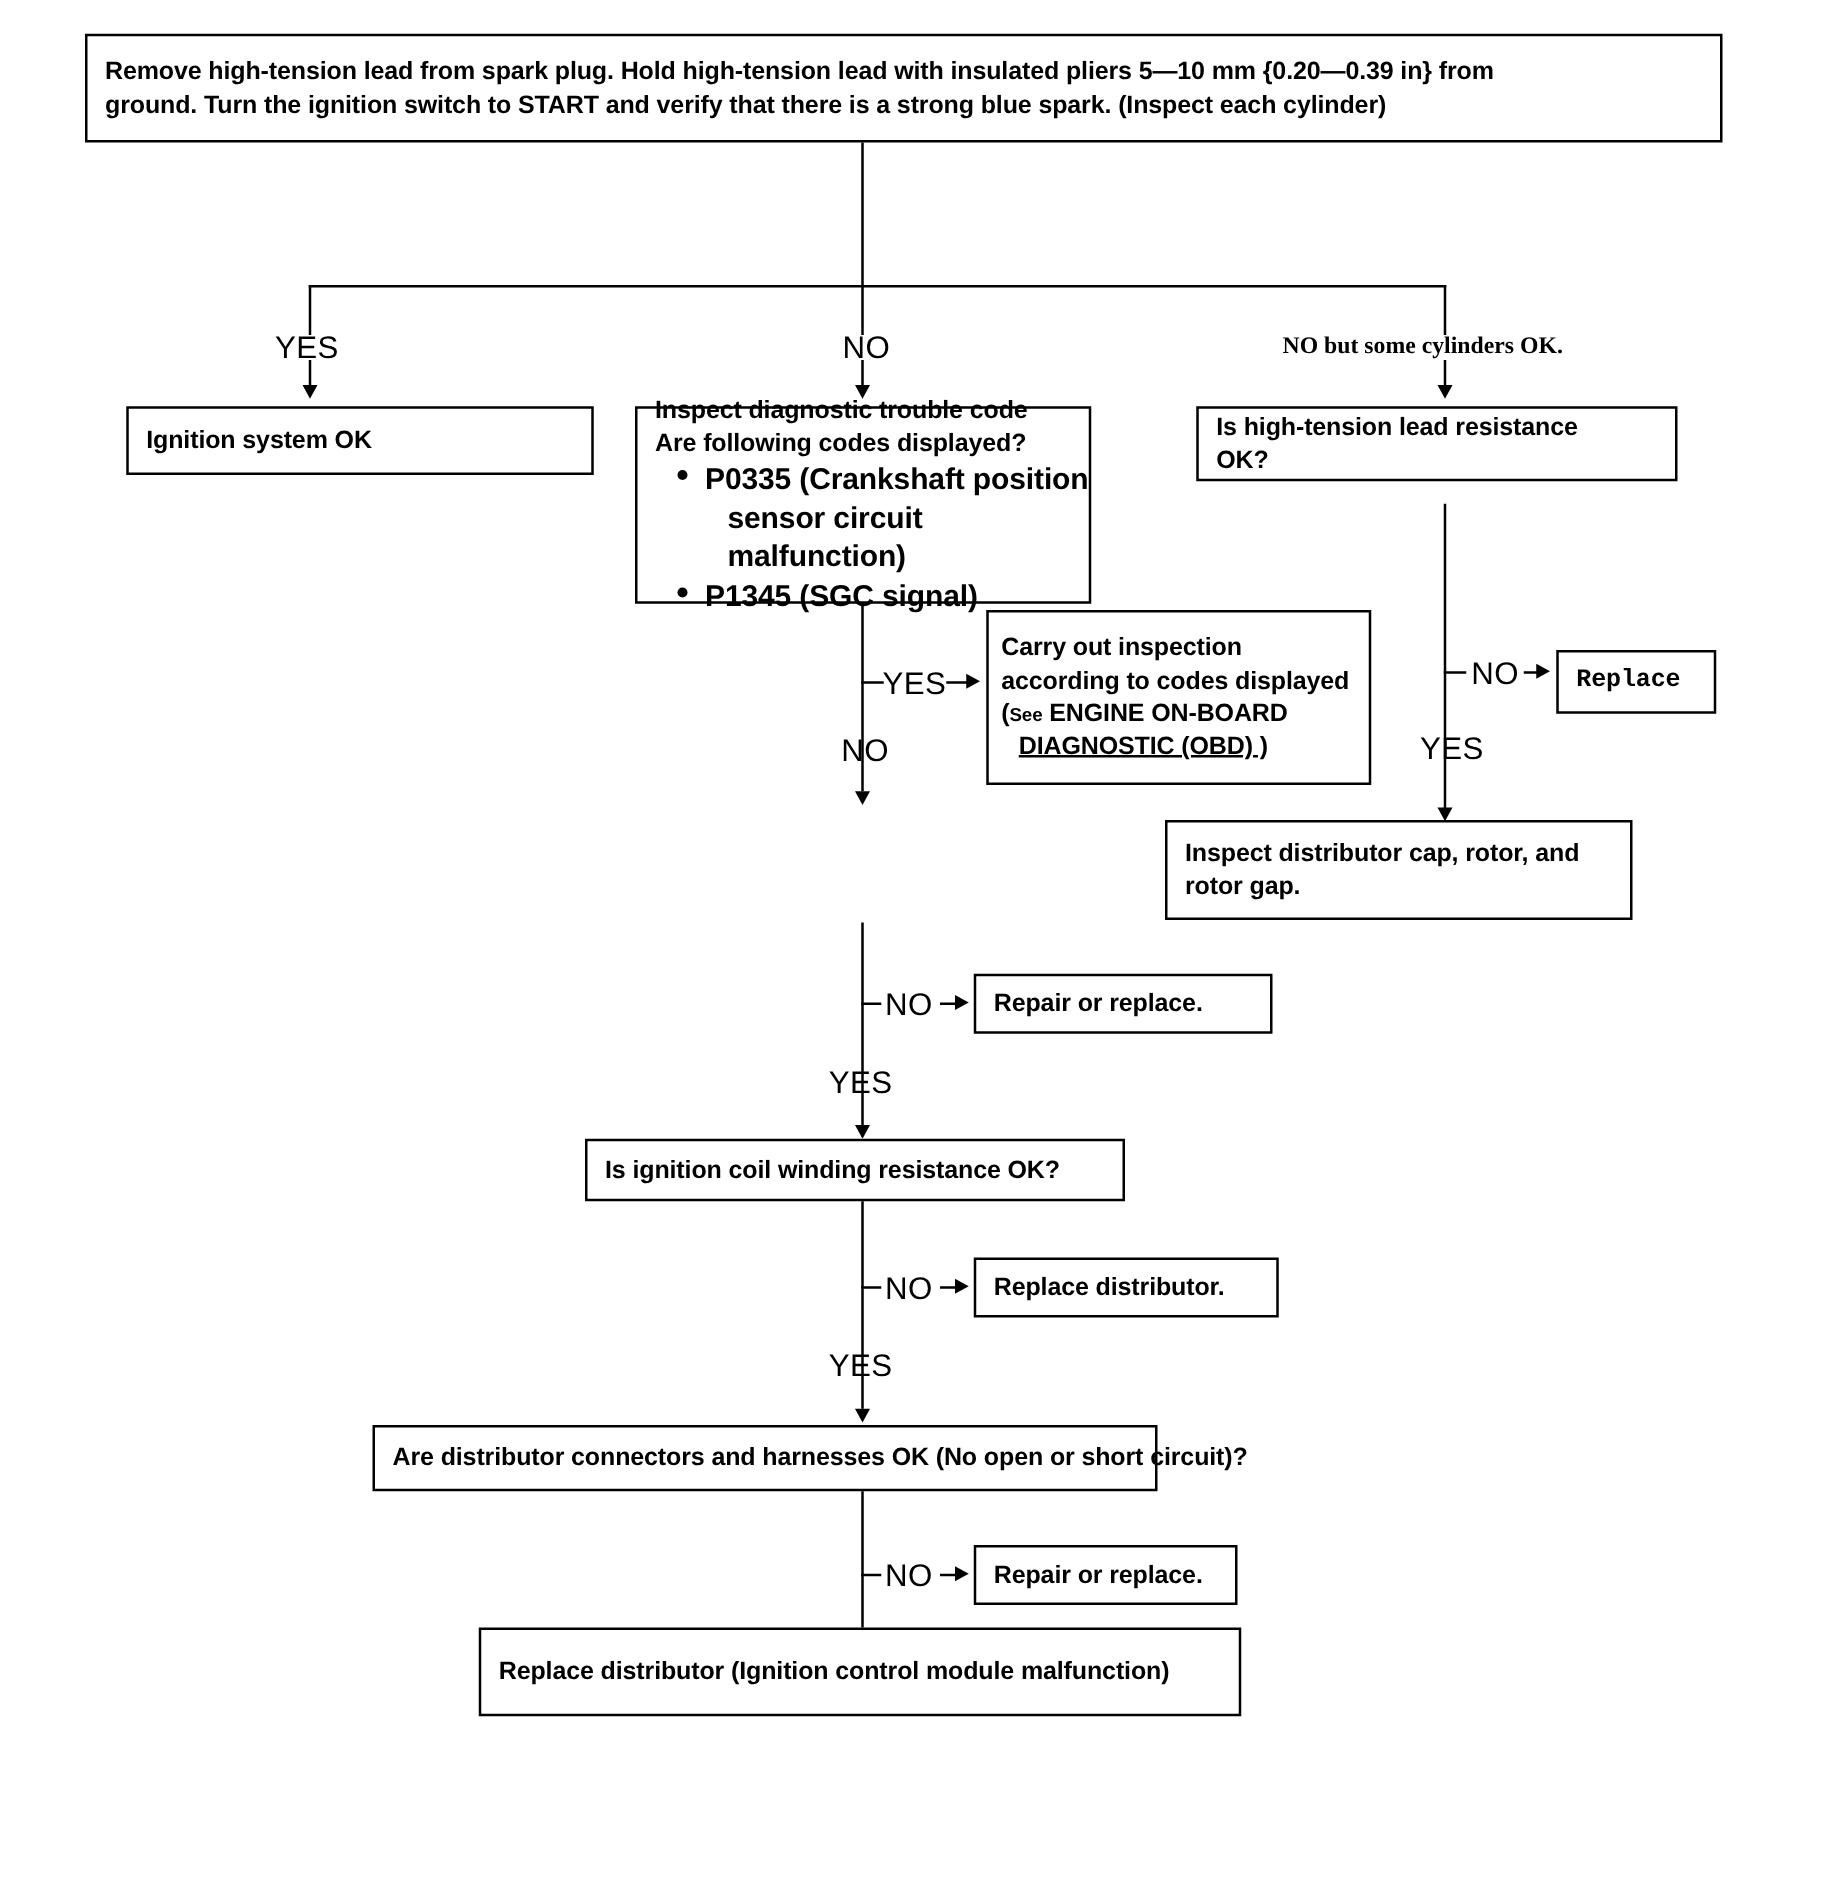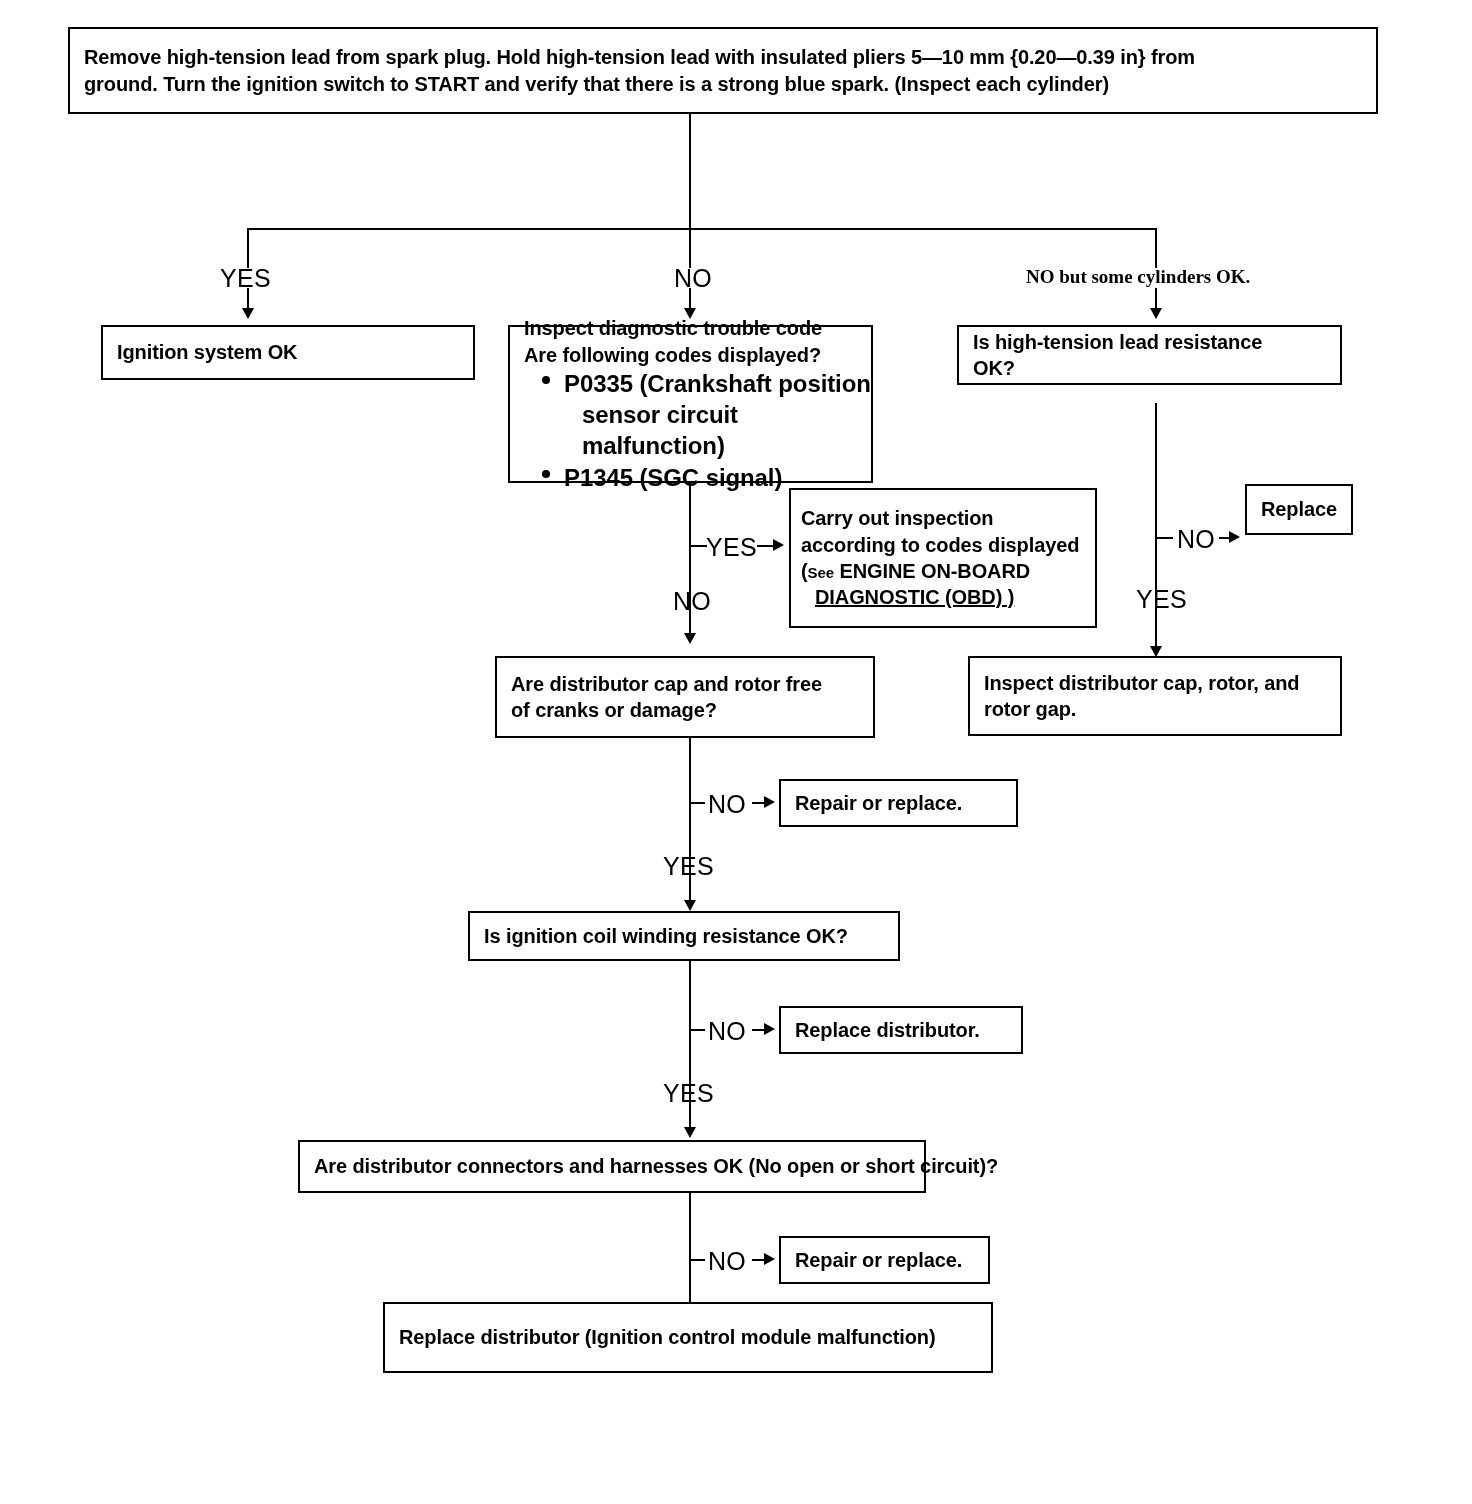--- a/index.html
+++ b/index.html
@@ -182,36 +182,32 @@
     </div>
     <div class="line" style="padding-left:14px;text-decoration:underline;">DIAGNOSTIC (OBD) )</div>
   </div>
 
   <div class="vline" style="left:1155px; top:403px; height:244px;"></div>
   <div class="tick" style="left:1155px; top:537px; width:18px;"></div>
   <div class="lbl" style="left:1177px; top:525px;">NO</div>
   <div class="hline" style="left:1219px; top:537px; width:12px;"></div>
   <div class="arrow-right" style="left:1229px; top:531px;"></div>
 
-  <div class="box" style="left:1245px; top:484px; width:108px; height:51px;">
+  <div class="box" style="left:1245px; top:520px; width:128px; height:51px;font-family:Liberation Mono, monospace;">
     <div class="line">Replace</div>
   </div>
 
   <div class="lbl" style="left:1136px; top:585px;">YES</div>
   <div class="arrow-down" style="left:1150px; top:646px;"></div>
 
-  <div class="box" style="left:968px; top:656px; width:374px; height:80px;">
+  <div class="box" style="left:932px; top:656px; width:374px; height:80px;">
     <div class="line">Inspect distributor cap, rotor, and</div>
     <div class="line">rotor gap.</div>
   </div>
 
-  <div class="box" style="left:495px; top:656px; width:380px; height:82px;">
-    <div class="line">Are distributor cap and rotor free</div>
-    <div class="line">of cranks or damage?</div>
-  </div>
 
   <div class="vline" style="left:689px; top:738px; height:162px;"></div>
   <div class="tick" style="left:689px; top:802px; width:16px;"></div>
   <div class="lbl" style="left:708px; top:790px;">NO</div>
   <div class="hline" style="left:752px; top:802px; width:14px;"></div>
   <div class="arrow-right" style="left:764px; top:796px;"></div>
 
   <div class="box" style="left:779px; top:779px; width:239px; height:48px;">
     <div class="line">Repair or replace.</div>
   </div>

